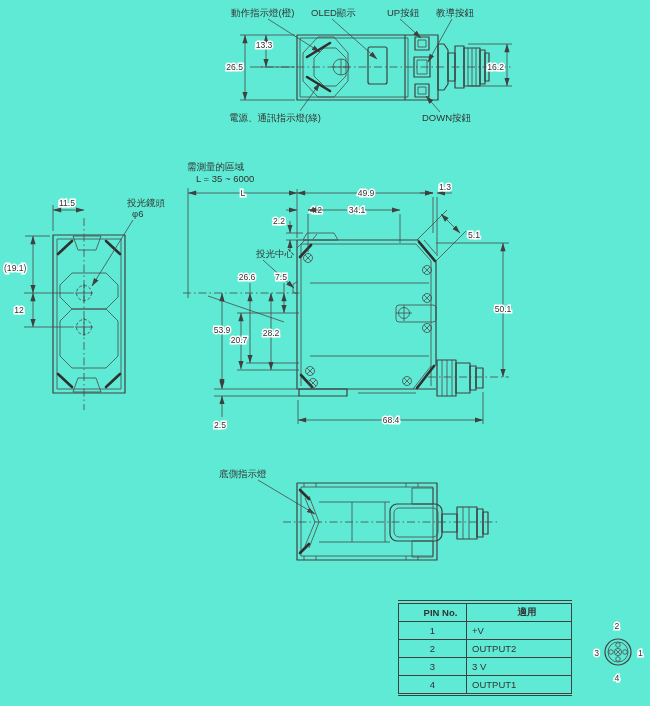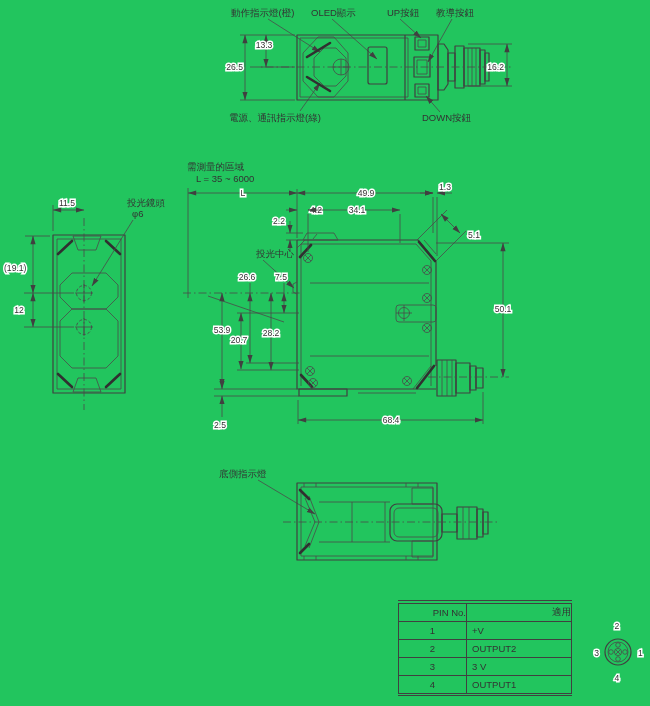--- a/index.html
+++ b/index.html
@@ -1,37 +1,37 @@
 <!DOCTYPE html>
 <html><head>
 <meta charset="utf-8">
 <style>
   html,body{margin:0;padding:0;background:#fff;}
-  .page{position:relative;width:650px;height:706px;background:#22c55e;overflow:hidden;
+  .page{position:relative;width:650px;height:706px;background:#5eead4;overflow:hidden;
         font-family:"Liberation Sans",sans-serif;}
   svg{position:absolute;left:0;top:0;}
   
   .ln  {stroke:#404040;stroke-width:1.2;fill:none;stroke-linejoin:round;}
   .ln2 {stroke:#4a4a4a;stroke-width:0.8;fill:none;stroke-linejoin:round;}
   .thk {stroke:#303030;stroke-width:2.6;fill:none;stroke-linecap:round;}
   .dim {stroke:#4a4a4a;stroke-width:0.8;fill:none;}
   .cl  {stroke:#4a4a4a;stroke-width:0.8;fill:none;stroke-dasharray:8 3 1.5 3;}
   .dsh {stroke:#4a4a4a;stroke-width:0.9;fill:none;stroke-dasharray:3 2;}
   
   text{fill:#333;}
   .t {font-size:9.5px;}
   .d {font-size:8.6px;paint-order:stroke;stroke:#ffffff;stroke-width:3px;}
   .mid{text-anchor:middle;} .end{text-anchor:end;}
   
   .pin-table-wrap{position:absolute;left:398px;top:600px;width:174px;
      border-top:1px solid #404040;border-bottom:1px solid #404040;padding:1.5px 0;}
   .pin-table-wrap table{width:100%;border-collapse:collapse;table-layout:fixed;
      font-family:"Liberation Sans",sans-serif;font-size:9.5px;color:#333;}
   .pin-table-wrap th,.pin-table-wrap td{border:1px solid #404040;height:17px;padding:0;}
-  .pin-table-wrap th{font-weight:normal;text-align:right;padding-left:16px;}
+  .pin-table-wrap th{font-weight:bold;text-align:center;padding-left:16px;}
   .pin-table-wrap col.c1{width:68px;}
   .pin-table-wrap td.num{text-align:center;}
   .pin-table-wrap td.val{text-align:left;padding-left:5px;}
 </style>
 </head>
 <body>
 
 <div class="page">
 <svg width="650" height="706" viewBox="0 0 650 706">
   <defs>

